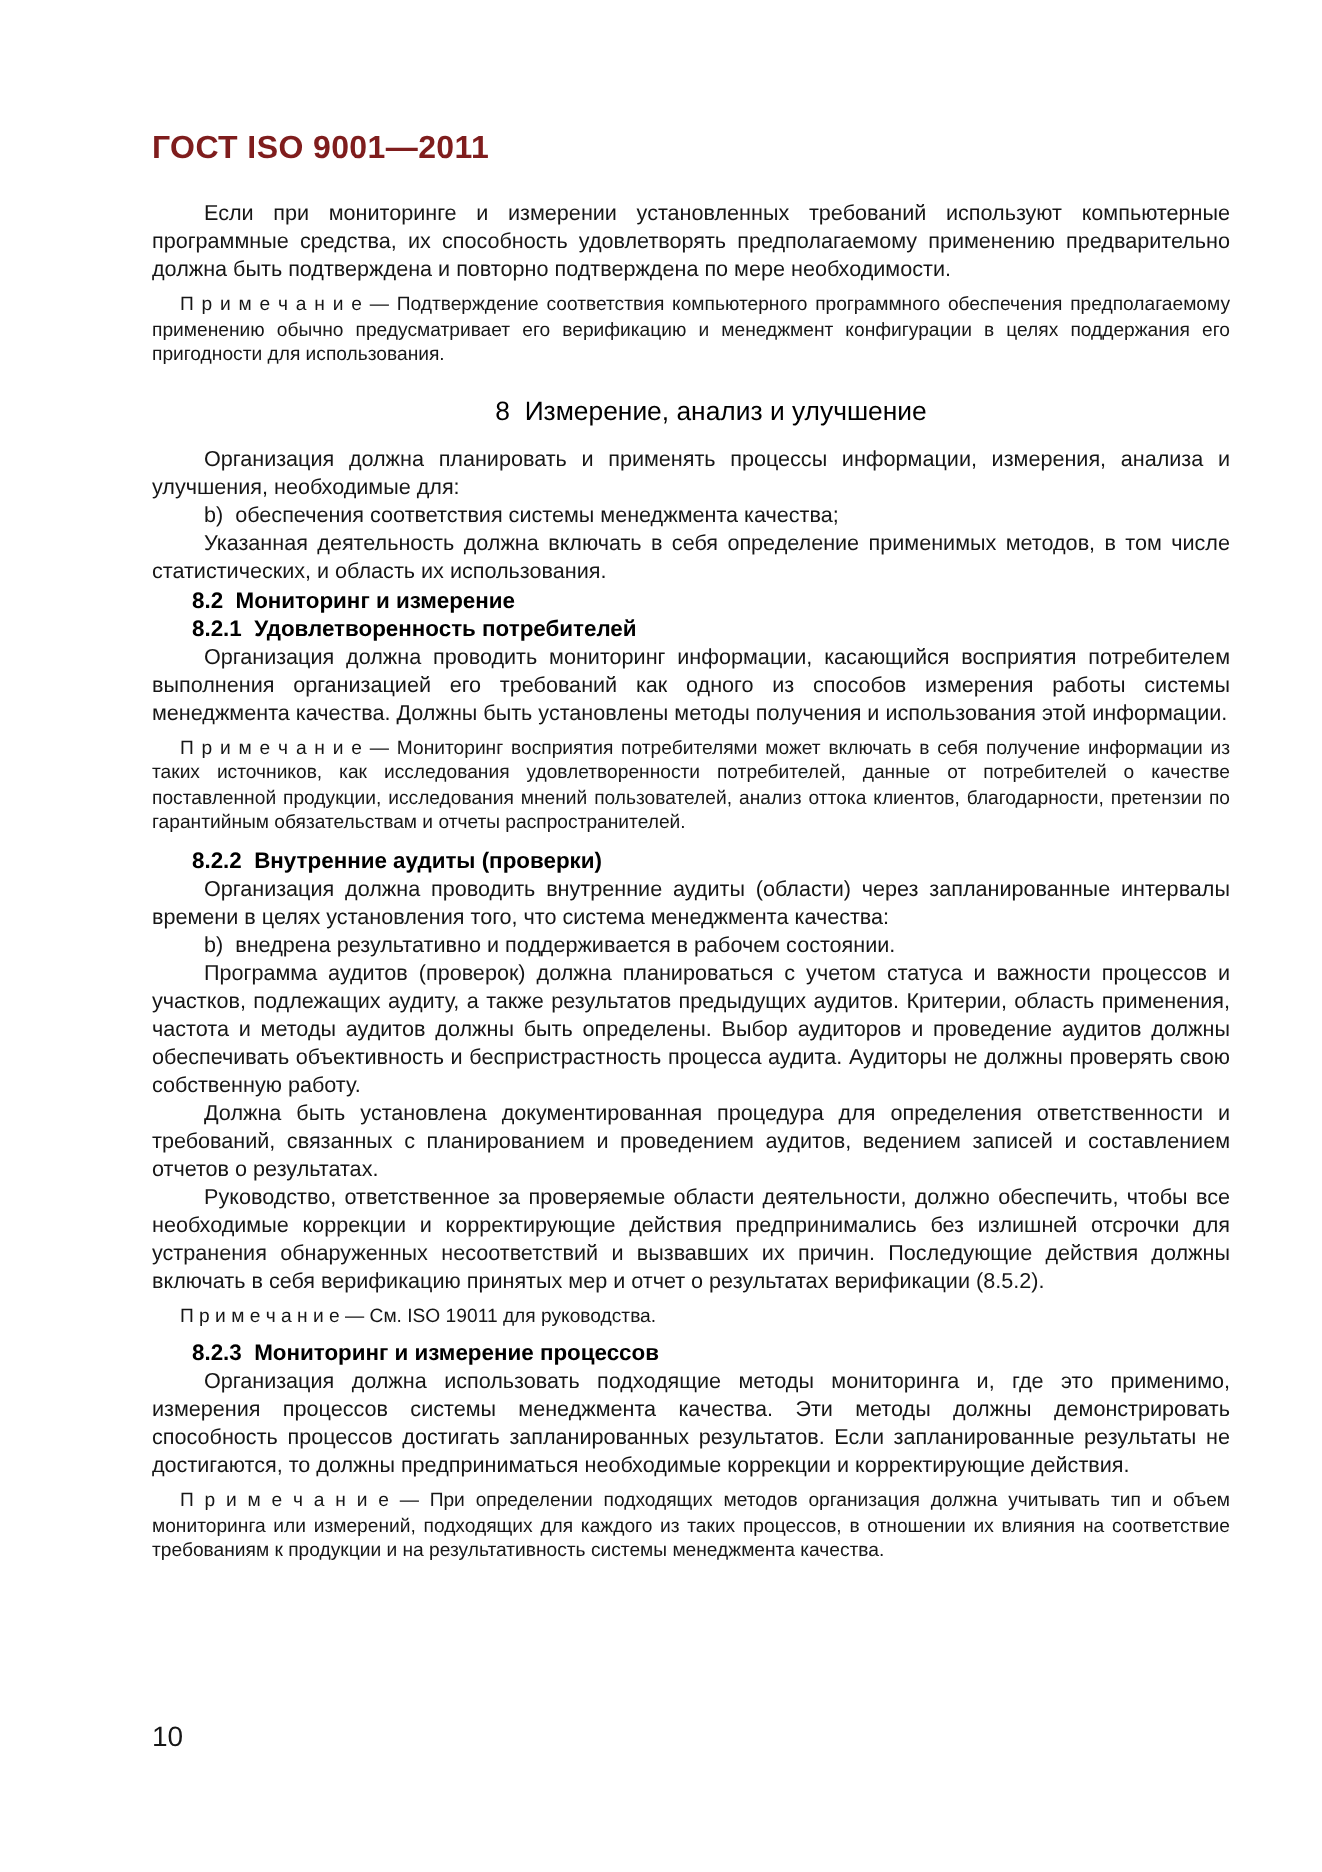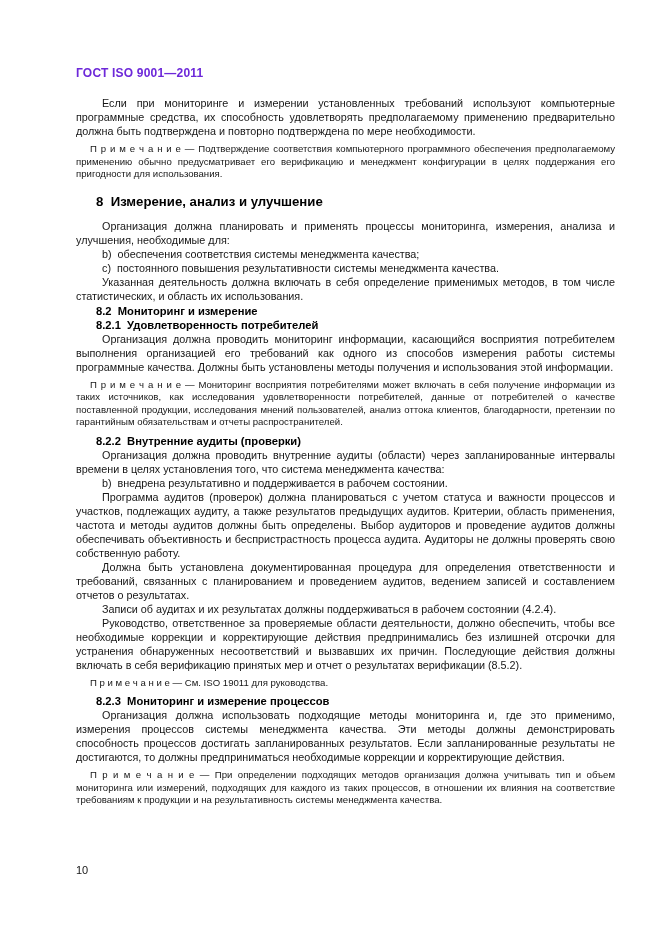--- a/index.html
+++ b/index.html
@@ -12,92 +12,91 @@
     min-height: 936px;
     box-sizing: border-box;
     background: #ffffff;
     color: #161616;
     font-family: "Liberation Sans", sans-serif;
     padding: 66px 46px 0 76px;
     display: flex;
     flex-direction: column;
   }
   .doc-header {
-    font-size: 12px;
+    font-size: 16px;
     font-weight: bold;
-    color: #6d28d9;
+    color: #7f1d1d;
     letter-spacing: 0.2px;
     margin: 0 0 16px 0;
   }
   .para {
     font-size: 10.8px;
     line-height: 14px;
     text-align: justify;
     text-indent: 26px;
     margin: 0;
   }
   .note {
     font-size: 9.6px;
     line-height: 12.5px;
     text-align: justify;
     text-indent: 14px;
     margin: 5px 0 6px 0;
   }
   .h1 {
     font-size: 13.2px;
-    font-weight: bold;
+    font-weight: normal;
     color: #000;
     margin: 13px 0 10px 0;
     padding-left: 20px;
+    text-align: center;
   }
   .h2 {
     font-size: 11.2px;
     font-weight: bold;
     color: #000;
     margin: 2px 0 1px 0;
     padding-left: 20px;
   }
   .footer {
     margin-top: auto;
     padding: 12px 0 58px 0;
   }
   .page-number {
-    font-size: 11px;
+    font-size: 14px;
     color: #161616;
     text-align: right;
   }
 </style>
 </head>
 <body>
 
 <div class="page">
   <div>
     <div class="doc-header">ГОСТ ISO 9001—2011</div>
 
     <p class="para">Если при мониторинге и измерении установленных требований используют компьютерные программные средства, их способность удовлетворять предполагаемому применению предварительно должна быть подтверждена и повторно подтверждена по мере необходимости.</p>
     <p class="note">П р и м е ч а н и е — Подтверждение соответствия компьютерного программного обеспечения предполагаемому применению обычно предусматривает его верификацию и менеджмент конфигурации в целях поддержания его пригодности для использования.</p>
 
     <div class="h1">8&nbsp;&nbsp;Измерение, анализ и улучшение</div>
 
-    <p class="para">Организация должна планировать и применять процессы мониторинга, измерения, анализа и улучшения, необходимые для:</p>
+    <p class="para">Организация должна планировать и применять процессы информации, измерения, анализа и улучшения, необходимые для:</p>
     <p class="para">b)&nbsp;&nbsp;обеспечения соответствия системы менеджмента качества;</p>
-    <p class="para">c)&nbsp;&nbsp;постоянного повышения результативности системы менеджмента качества.</p>
     <p class="para">Указанная деятельность должна включать в себя определение применимых методов, в том числе статистических, и область их использования.</p>
 
     <div class="h2">8.2&nbsp;&nbsp;Мониторинг и измерение</div>
     <div class="h2">8.2.1&nbsp;&nbsp;Удовлетворенность потребителей</div>
-    <p class="para">Организация должна проводить мониторинг информации, касающийся восприятия потребителем выполнения организацией его требований как одного из способов измерения работы системы программные качества. Должны быть установлены методы получения и использования этой информации.</p>
+    <p class="para">Организация должна проводить мониторинг информации, касающийся восприятия потребителем выполнения организацией его требований как одного из способов измерения работы системы менеджмента качества. Должны быть установлены методы получения и использования этой информации.</p>
     <p class="note">П р и м е ч а н и е — Мониторинг восприятия потребителями может включать в себя получение информации из таких источников, как исследования удовлетворенности потребителей, данные от потребителей о качестве поставленной продукции, исследования мнений пользователей, анализ оттока клиентов, благодарности, претензии по гарантийным обязательствам и отчеты распространителей.</p>
 
     <div class="h2">8.2.2&nbsp;&nbsp;Внутренние аудиты (проверки)</div>
     <p class="para">Организация должна проводить внутренние аудиты (области) через запланированные интервалы времени в целях установления того, что система менеджмента качества:</p>
     <p class="para">b)&nbsp;&nbsp;внедрена результативно и поддерживается в рабочем состоянии.</p>
     <p class="para">Программа аудитов (проверок) должна планироваться с учетом статуса и важности процессов и участков, подлежащих аудиту, а также результатов предыдущих аудитов. Критерии, область применения, частота и методы аудитов должны быть определены. Выбор аудиторов и проведение аудитов должны обеспечивать объективность и беспристрастность процесса аудита. Аудиторы не должны проверять свою собственную работу.</p>
     <p class="para">Должна быть установлена документированная процедура для определения ответственности и требований, связанных с планированием и проведением аудитов, ведением записей и составлением отчетов о результатах.</p>
-    <p class="para">Записи об аудитах и их результатах должны поддерживаться в рабочем состоянии (4.2.4).</p>
     <p class="para">Руководство, ответственное за проверяемые области деятельности, должно обеспечить, чтобы все необходимые коррекции и корректирующие действия предпринимались без излишней отсрочки для устранения обнаруженных несоответствий и вызвавших их причин. Последующие действия должны включать в себя верификацию принятых мер и отчет о результатах верификации (8.5.2).</p>
     <p class="note">П р и м е ч а н и е — См. ISO 19011 для руководства.</p>
 
     <div class="h2">8.2.3&nbsp;&nbsp;Мониторинг и измерение процессов</div>
     <p class="para">Организация должна использовать подходящие методы мониторинга и, где это применимо, измерения процессов системы менеджмента качества. Эти методы должны демонстрировать способность процессов достигать запланированных результатов. Если запланированные результаты не достигаются, то должны предприниматься необходимые коррекции и корректирующие действия.</p>
     <p class="note">П р и м е ч а н и е — При определении подходящих методов организация должна учитывать тип и объем мониторинга или измерений, подходящих для каждого из таких процессов, в отношении их влияния на соответствие требованиям к продукции и на результативность системы менеджмента качества.</p>
   </div>
 
   <div class="footer">
     <span class="page-number">10</span>

